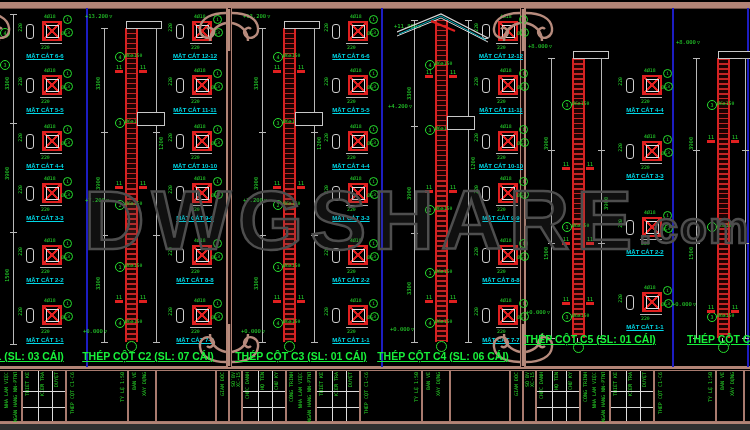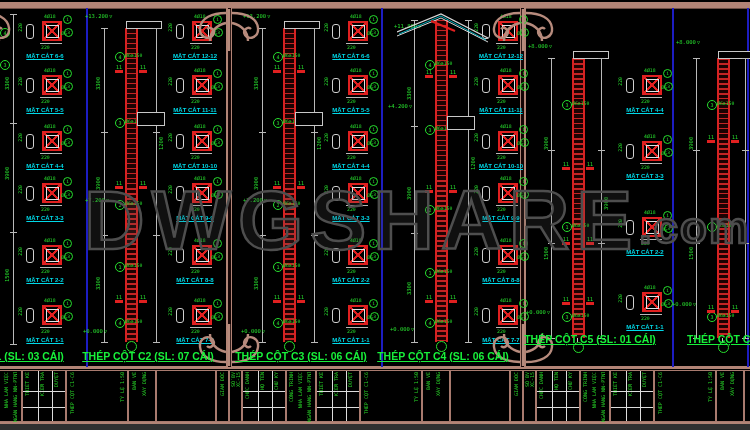--- a/index.html
+++ b/index.html
@@ -428,21 +428,21 @@
           <div class="sqr"></div>
           <div class="abs toptext">4Ø18</div>
           <div class="abs sidetext">Ø6</div>
           <div class="abs stack">220</div>
           <div class="tagc c1">1</div>
           <div class="tagc c2">3</div>
           <div class="abs bline"></div>
           <div class="abs bdim">220</div>
           <div class="abs lbl">MẶT CẮT 1-1</div>
         </div>
-        <div class="abs title" style="top: 350px; left: 301px; transform: translateX(-50%);">THÉP CỘT C3 (SL: 06 CÁI)</div>
+        <div class="abs title" style="top: 350px; left: 301px; transform: translateX(-50%);">THÉP CỘT C3 (SL: 01 CÁI)</div>
       </div>
       <div class="abs " style="left: 0px; top: 0px;">
         <div class="abs col" style="left: 435px; top: 20px; height: 322px;"></div>
         <svg class="roof abs" width="92" height="34" style="position: absolute; left: 397px; top: 10px;">
           <path d="M0 22 L44 4 L91 28" stroke="#d8d8d8" stroke-width="1.3" fill="none"></path>
           <path d="M0 26 L44 8 L91 32" stroke="#d8d8d8" stroke-width="1" fill="none"></path>
           <path d="M2 24 L44 6 L89 30" stroke="#00d9e8" stroke-width="0.8" fill="none"></path>
           <path d="M34 11 L58 21" stroke="#e02020" stroke-width="2" fill="none"></path>
         </svg>
         <div class="abs dimline" style="left: 414px; top: 20px; height: 322px;"></div>

